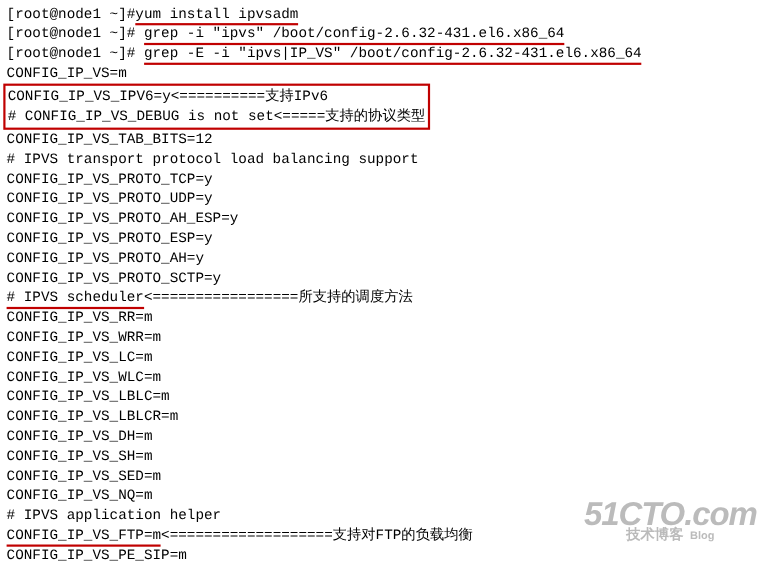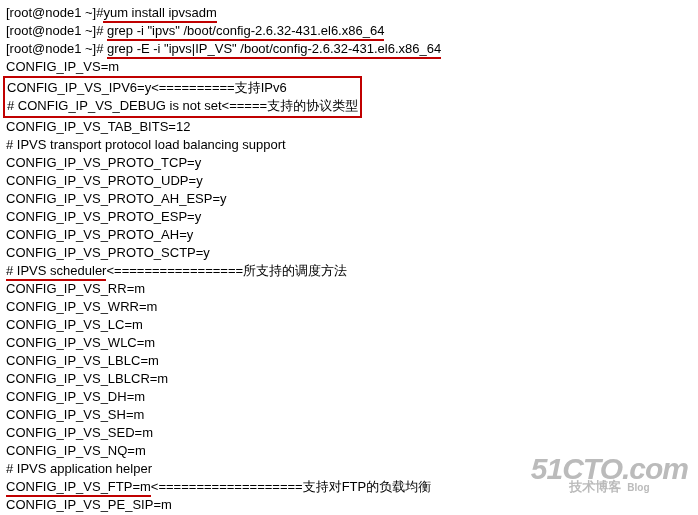--- a/index.html
+++ b/index.html
@@ -43,21 +43,21 @@
     .watermark .small {
       font-size: 13px;
       font-weight: bold;
       margin-top: 20px;
     }
     .watermark .blog {
       font-size: 10px;
       font-weight: bold;
       margin-left: 6px;
     }
-    pre { font-family: Liberation Sans, sans-serif; }
+    pre { font-family: Liberation Mono, monospace; }
   </style>
 </head>
 <body>
 
 <pre><span class="line"><span>[root@node1 ~]#</span><span class="underline-red underline-red-pad">yum install ipvsadm</span></span>
 <span class="line"><span>[root@node1 ~]# </span><span class="underline-red underline-red-pad">grep -i "ipvs" /boot/config-2.6.32-431.el6.x86_64</span></span>
 <span class="line"><span>[root@node1 ~]# </span><span class="underline-red underline-red-pad">grep -E -i "ipvs|IP_VS" /boot/config-2.6.32-431.el6.x86_64</span></span>
 <span class="line">CONFIG_IP_VS=m</span>
 <span class="red-box"><span class="line">CONFIG_IP_VS_IPV6=y&lt;==========支持IPv6</span>
 <span class="line"># CONFIG_IP_VS_DEBUG is not set&lt;=====支持的协议类型</span></span>

